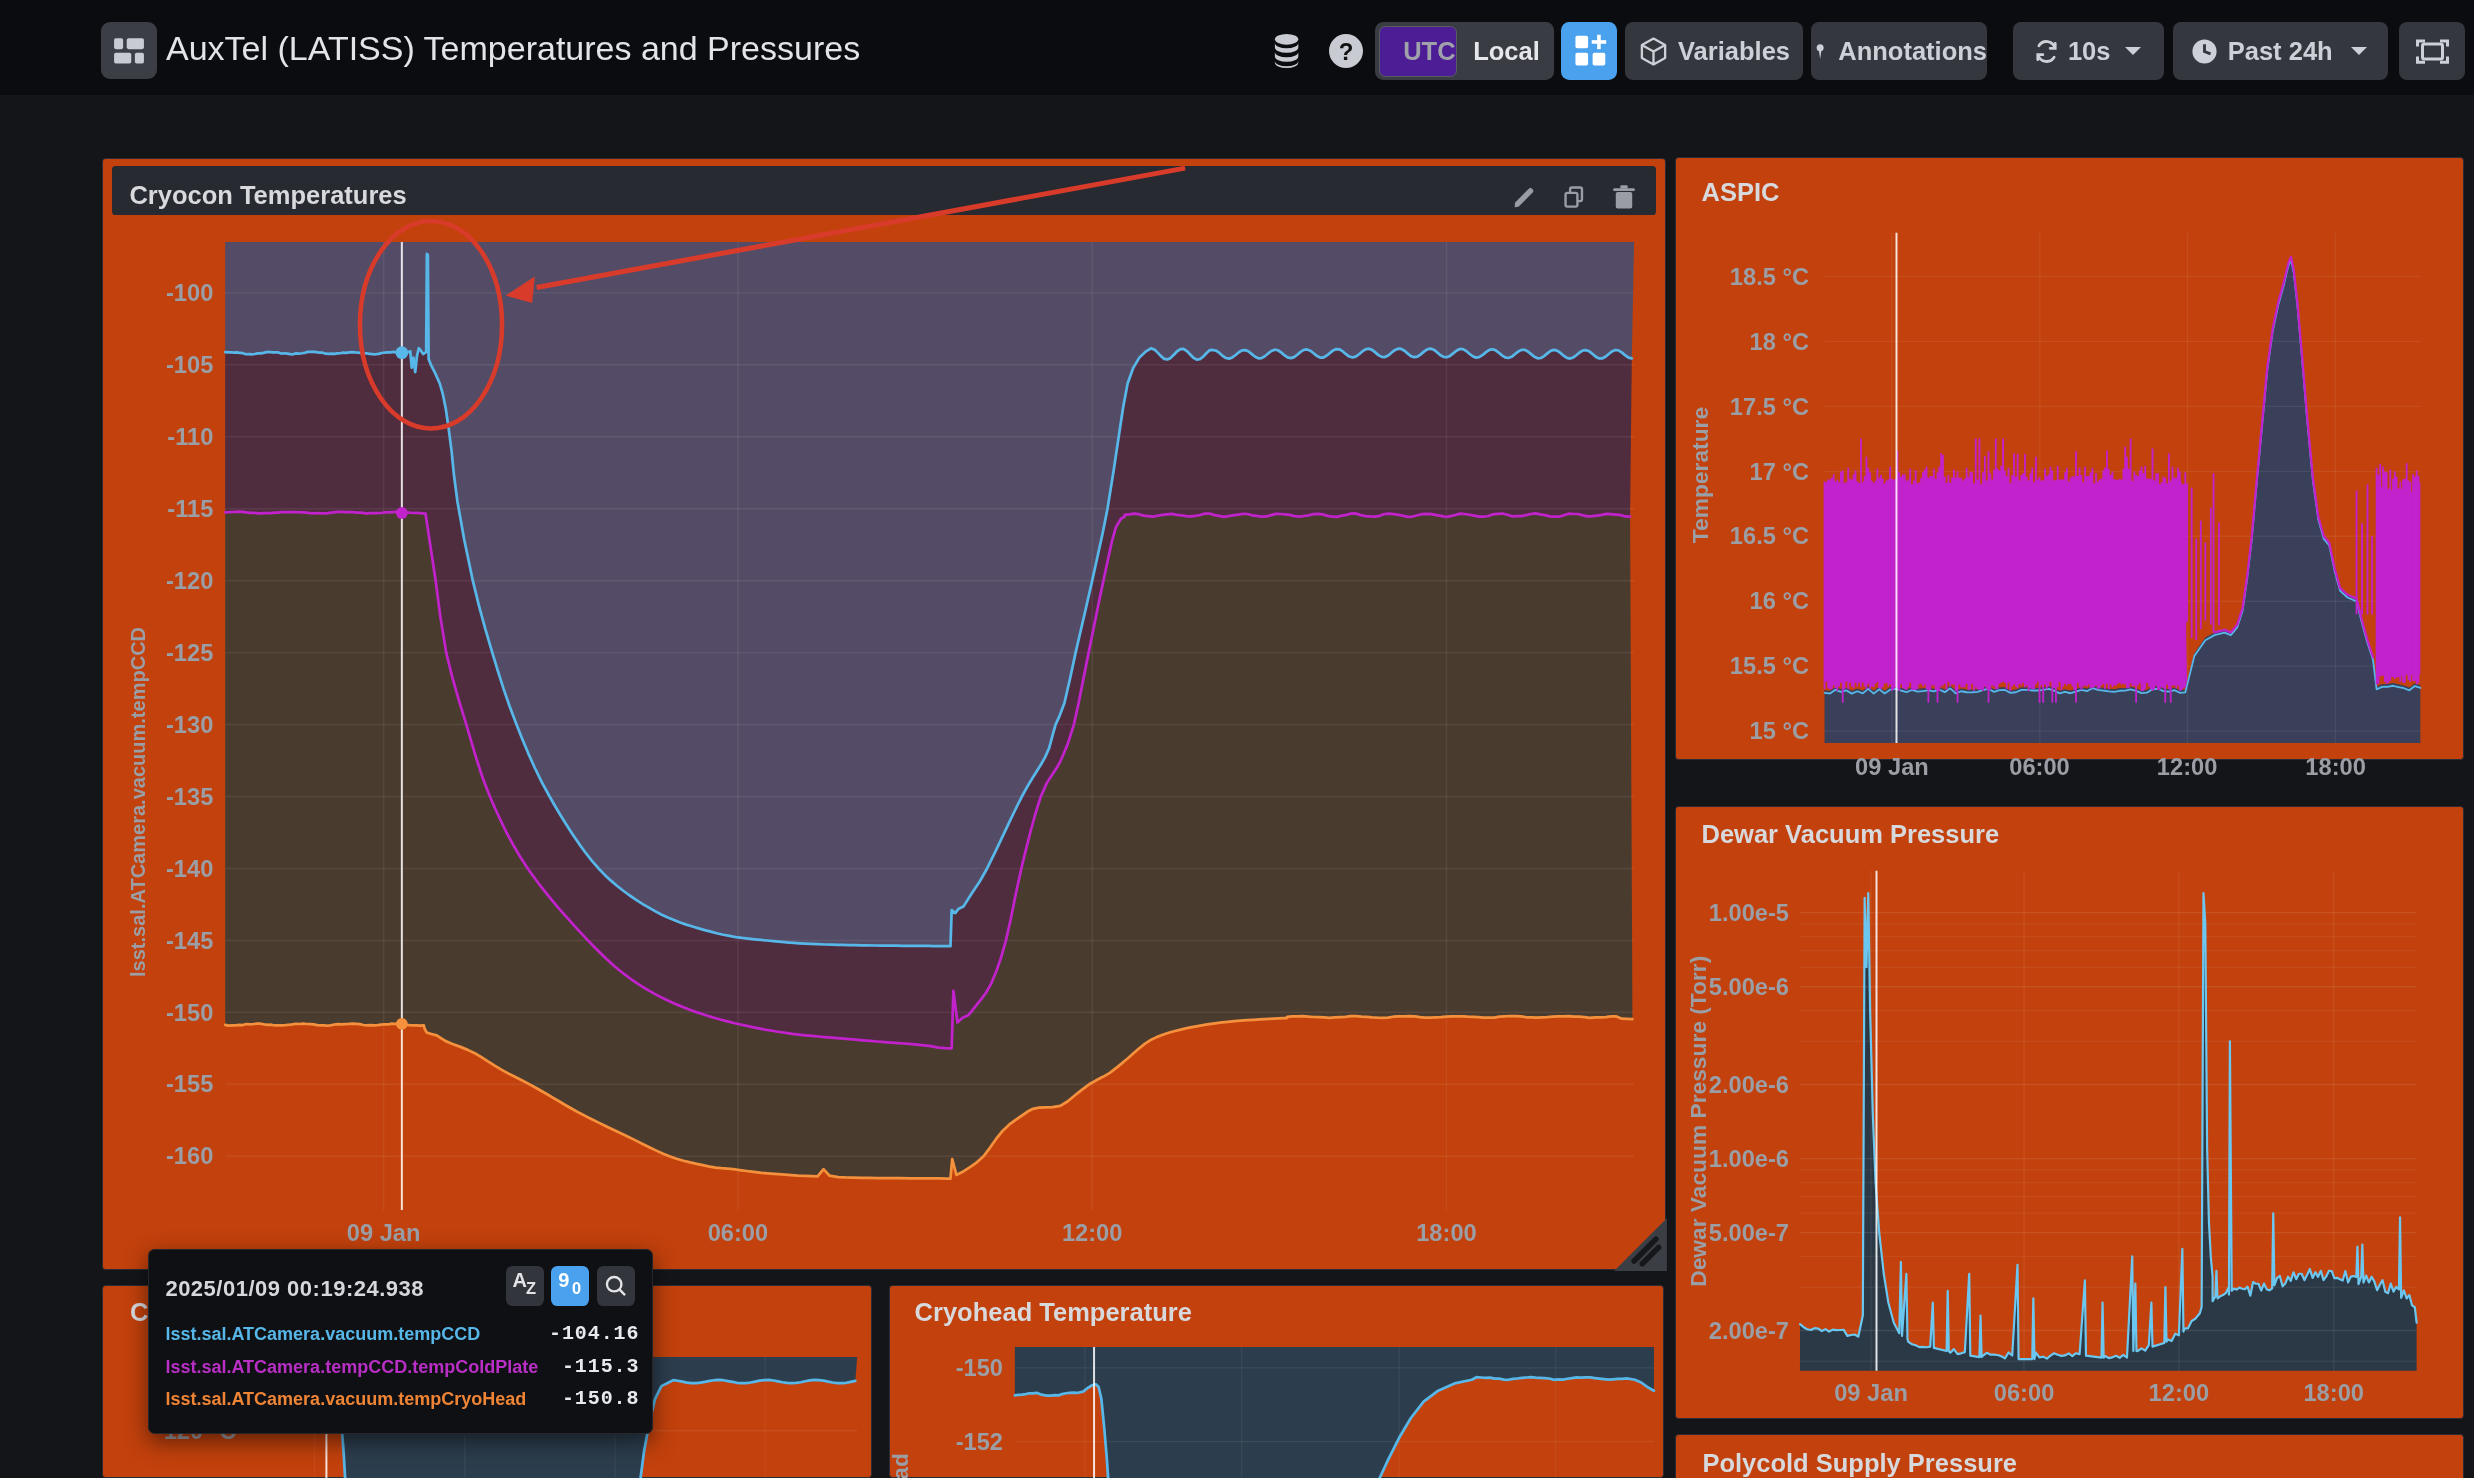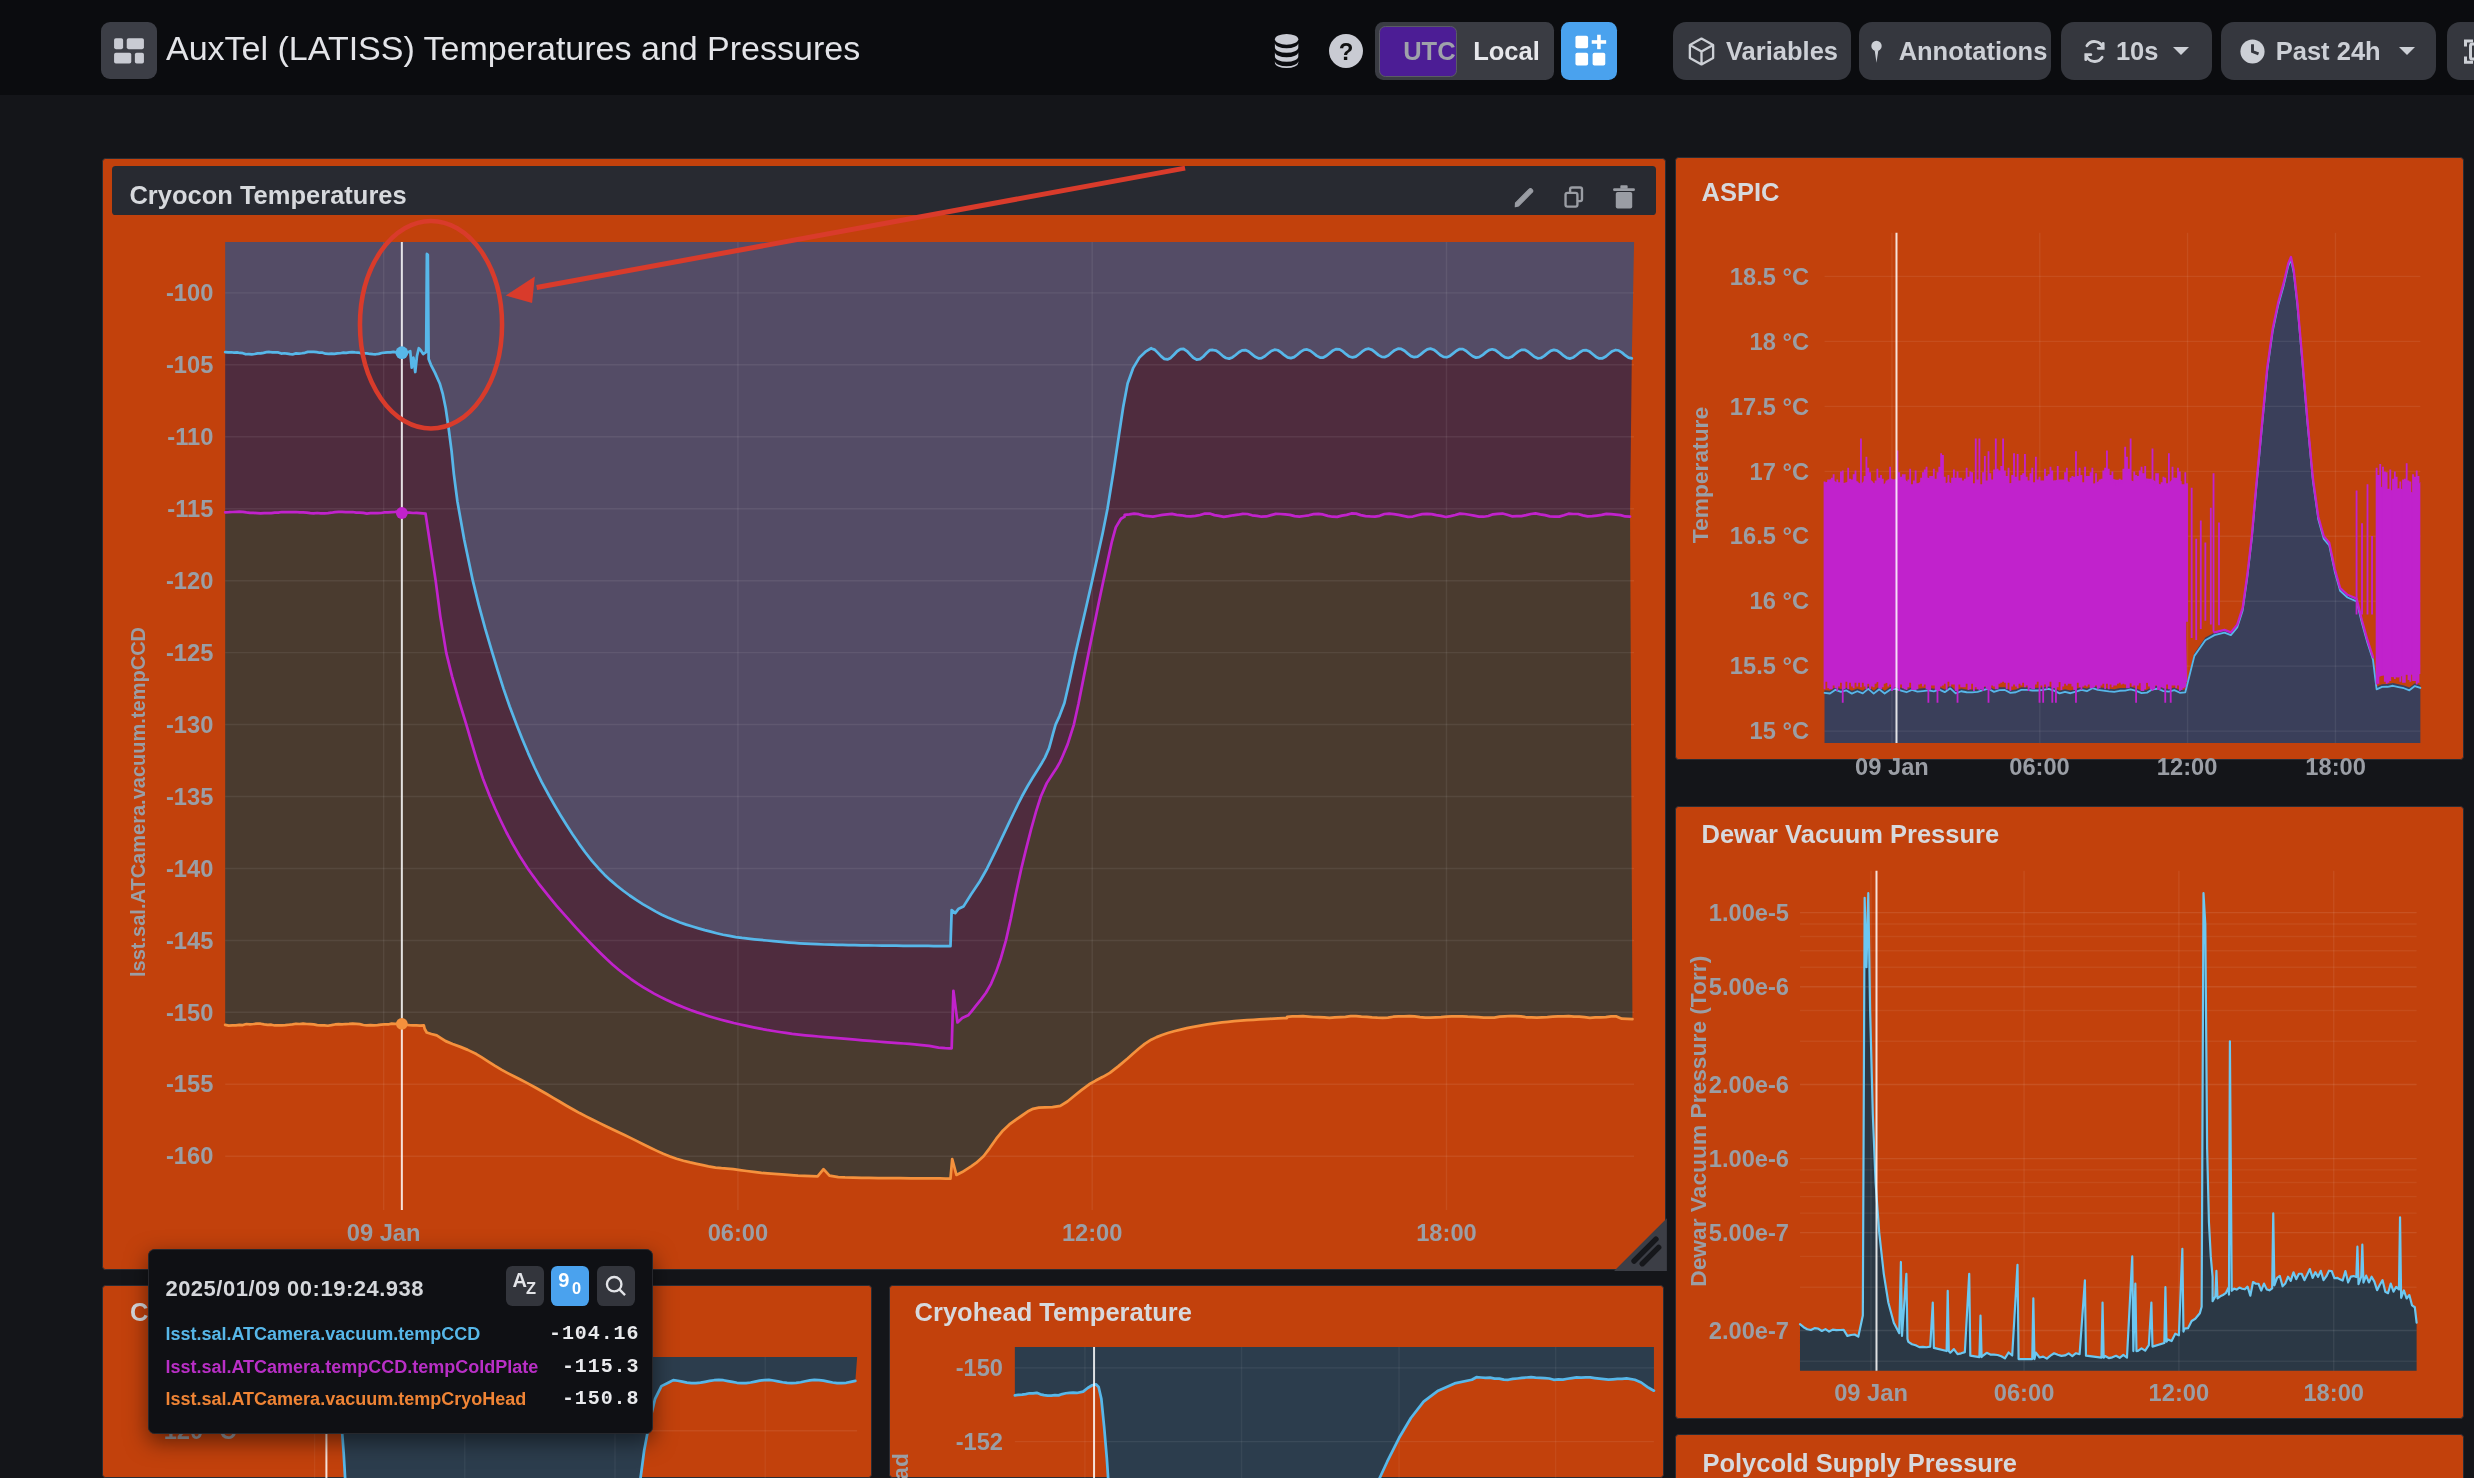--- a/index.html
+++ b/index.html
@@ -1,18 +1,18 @@
 <!DOCTYPE html>
 <html style="font-size:14.6px"><head><meta charset="utf-8"><style>
 * { margin:0; padding:0; box-sizing:border-box; }
 html,body { width:2475px; height:1478px; background:#141519; font-family:'Liberation Sans',sans-serif; overflow:hidden; }
 .panel { position:absolute; background:#c2410c; border:0.9px solid #2a2c33; border-radius:3.6px; }
 .ptitle { position:absolute; font-size:25.5px; font-weight:bold; color:#d7d9dd; white-space:nowrap; }
-.navbtn { position:absolute; top:22px; height:58px; background:#35373e; border-radius:13px; color:#cdd0d6;
-          font-size:25.5px; font-weight:bold; display:flex; align-items:center; justify-content:center;margin-left:48px; }
+.navbtn { position:absolute; top:22px; height:58px; background:#35373e; border-radius:8px; color:#cdd0d6;
+          font-size:25.5px; font-weight:bold; display:flex; align-items:center; justify-content:center; }
 .ttrow { position:absolute; left:16.4px; width:474px; height:27px; }
 .ttl { font-size:18px; font-weight:bold; }
 .ttv { position:absolute; right:0; top:-1.8px; font-family:'Liberation Mono',monospace; font-size:20px; font-weight:bold; color:#e8e9ec; letter-spacing:0.9px; }
 </style></head>
 <body>
 
 <div style="position:absolute;left:0;top:0;width:2475px;height:95px;background:#0b0c0f">
   <div style="position:absolute;left:101px;top:22px;width:56px;height:57px;background:#3c3e46;border-radius:9px">
     <svg width="56" height="57" viewBox="0 0 61 63">
         <g fill="#c9cbd3">
@@ -50,21 +50,21 @@
           <rect x="34" y="20" width="16" height="4"></rect>
     </g>
       </svg>
   </div>
 
   <div class="navbtn" style="left:1625px;width:178px">
     <svg width="31" height="31" viewBox="0 0 24 24" style="margin:0 9px 0 0">
         <path d="M12 2 L21 7 L21 17 L12 22 L3 17 L3 7 Z M3,7 L12,12 L21,7 M12,12 L12,22" fill="none" stroke="#cdd0d6" stroke-width="1.8" stroke-linejoin="round"></path>
       </svg>Variables
   </div>
-  <div class="navbtn" style="left:1811px;width:192px">
+  <div class="navbtn" style="left:1811px;width:176px">
     <svg width="27" height="29" viewBox="0 0 24 24" style="margin:0 9px 0 0">
         <circle cx="12" cy="7" r="4.6" fill="#cdd0d6"></circle>
         <path d="M12 11 L13.6 11 L12 22 L10.4 11 Z" fill="#cdd0d6"></path>
       </svg>Annotations
   </div>
   <div class="navbtn" style="left:2013px;width:151px">
     <svg width="29" height="29" viewBox="0 0 24 24" style="margin:0 7.3px 0 0">
         <g fill="none" stroke="#cdd0d6" stroke-width="2.3" stroke-linecap="round">
           <path d="M19.2 5.2 v4.2 h-4.2"></path>
           <path d="M4.8 18.8 v-4.2 h4.2"></path>

